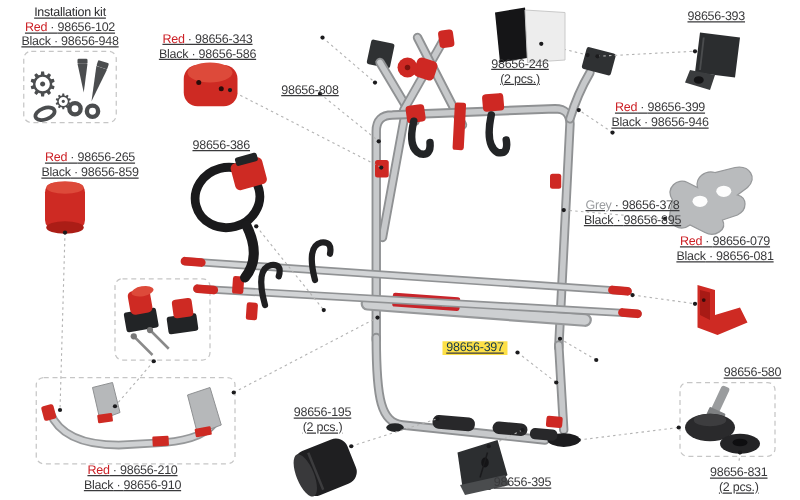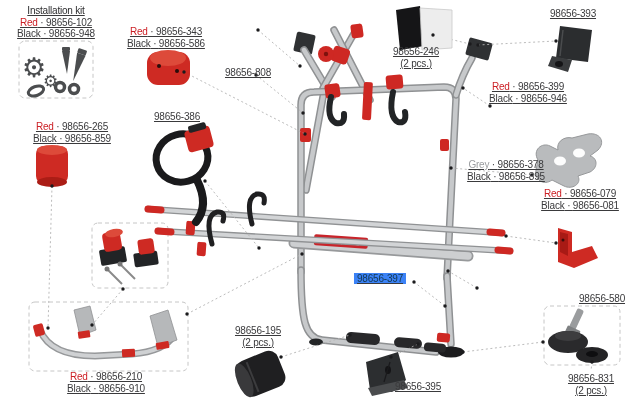--- a/index.html
+++ b/index.html
@@ -6,21 +6,21 @@
   .canvas{position:relative;width:640px;height:400px;background:#ffffff;overflow:hidden;
           font-family:"Liberation Sans",sans-serif;}
   svg.art{position:absolute;left:0;top:0;}
   .label{position:absolute;transform:translateX(-50%);text-align:center;font-size:10px;
          line-height:11.5px;color:#3a3a3c;white-space:nowrap;letter-spacing:-0.2px;text-decoration:underline;}
   .label .title{color:#2c2c2e;}
   .clr-Red{color:#cc2026;}
   .clr-Grey{color:#9b9da0;}
   .clr-Black{color:#3a3a3c;}
   .num{color:#3a3a3c;}
-  .hl{background:#3b82f6;color:#14384f;padding:0 3px;}
+  .hl{background:#fde047;color:#14384f;padding:0 3px;}
   .note{color:#3a3a3c;}
   
   .to{fill:none;stroke:#8f9193;stroke-width:7.5;stroke-linecap:round;stroke-linejoin:round;}
   .ti{fill:none;stroke:#c7c9cb;stroke-width:4.5;stroke-linecap:round;stroke-linejoin:round;}
   .to2{fill:none;stroke:#909294;stroke-width:6.5;stroke-linecap:round;}
   .ti2{fill:none;stroke:#d2d4d6;stroke-width:3.8;stroke-linecap:round;}
   .redp{fill:#ce2823;}
   .leader{fill:none;stroke:#b3b3b3;stroke-width:0.9;stroke-dasharray:2 2.6;}
   .dot{fill:#1b1b1d;}
   .dbox{fill:none;stroke:#c6c6c6;stroke-width:1;stroke-dasharray:4 3;}

